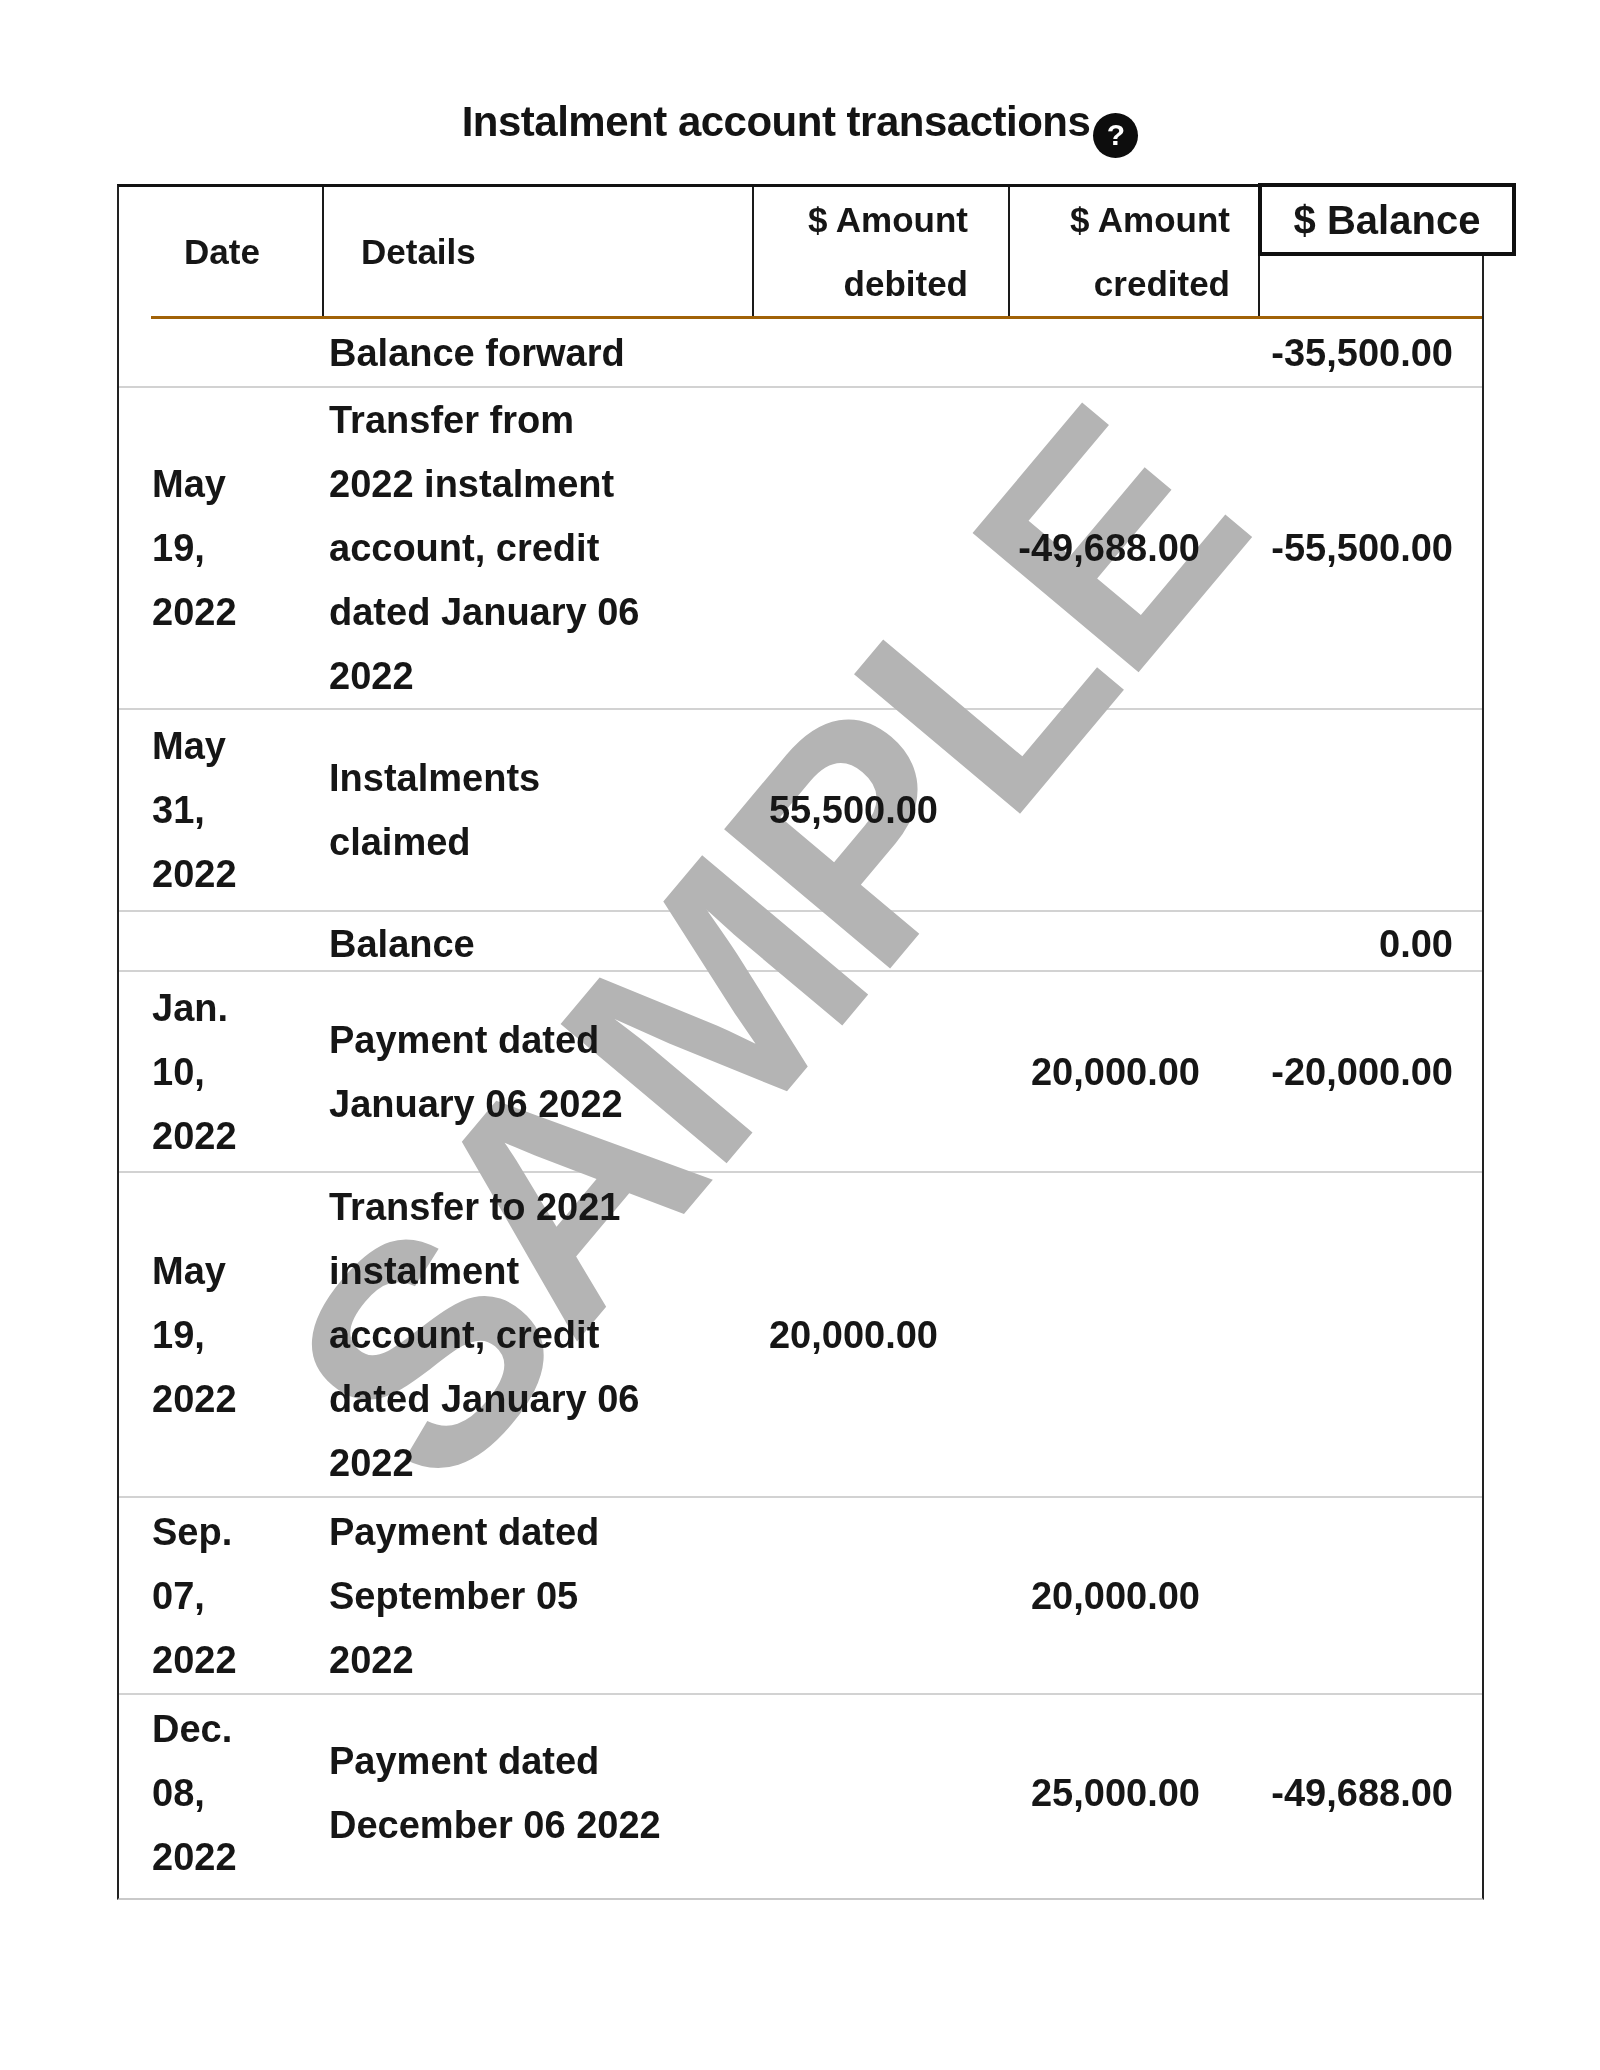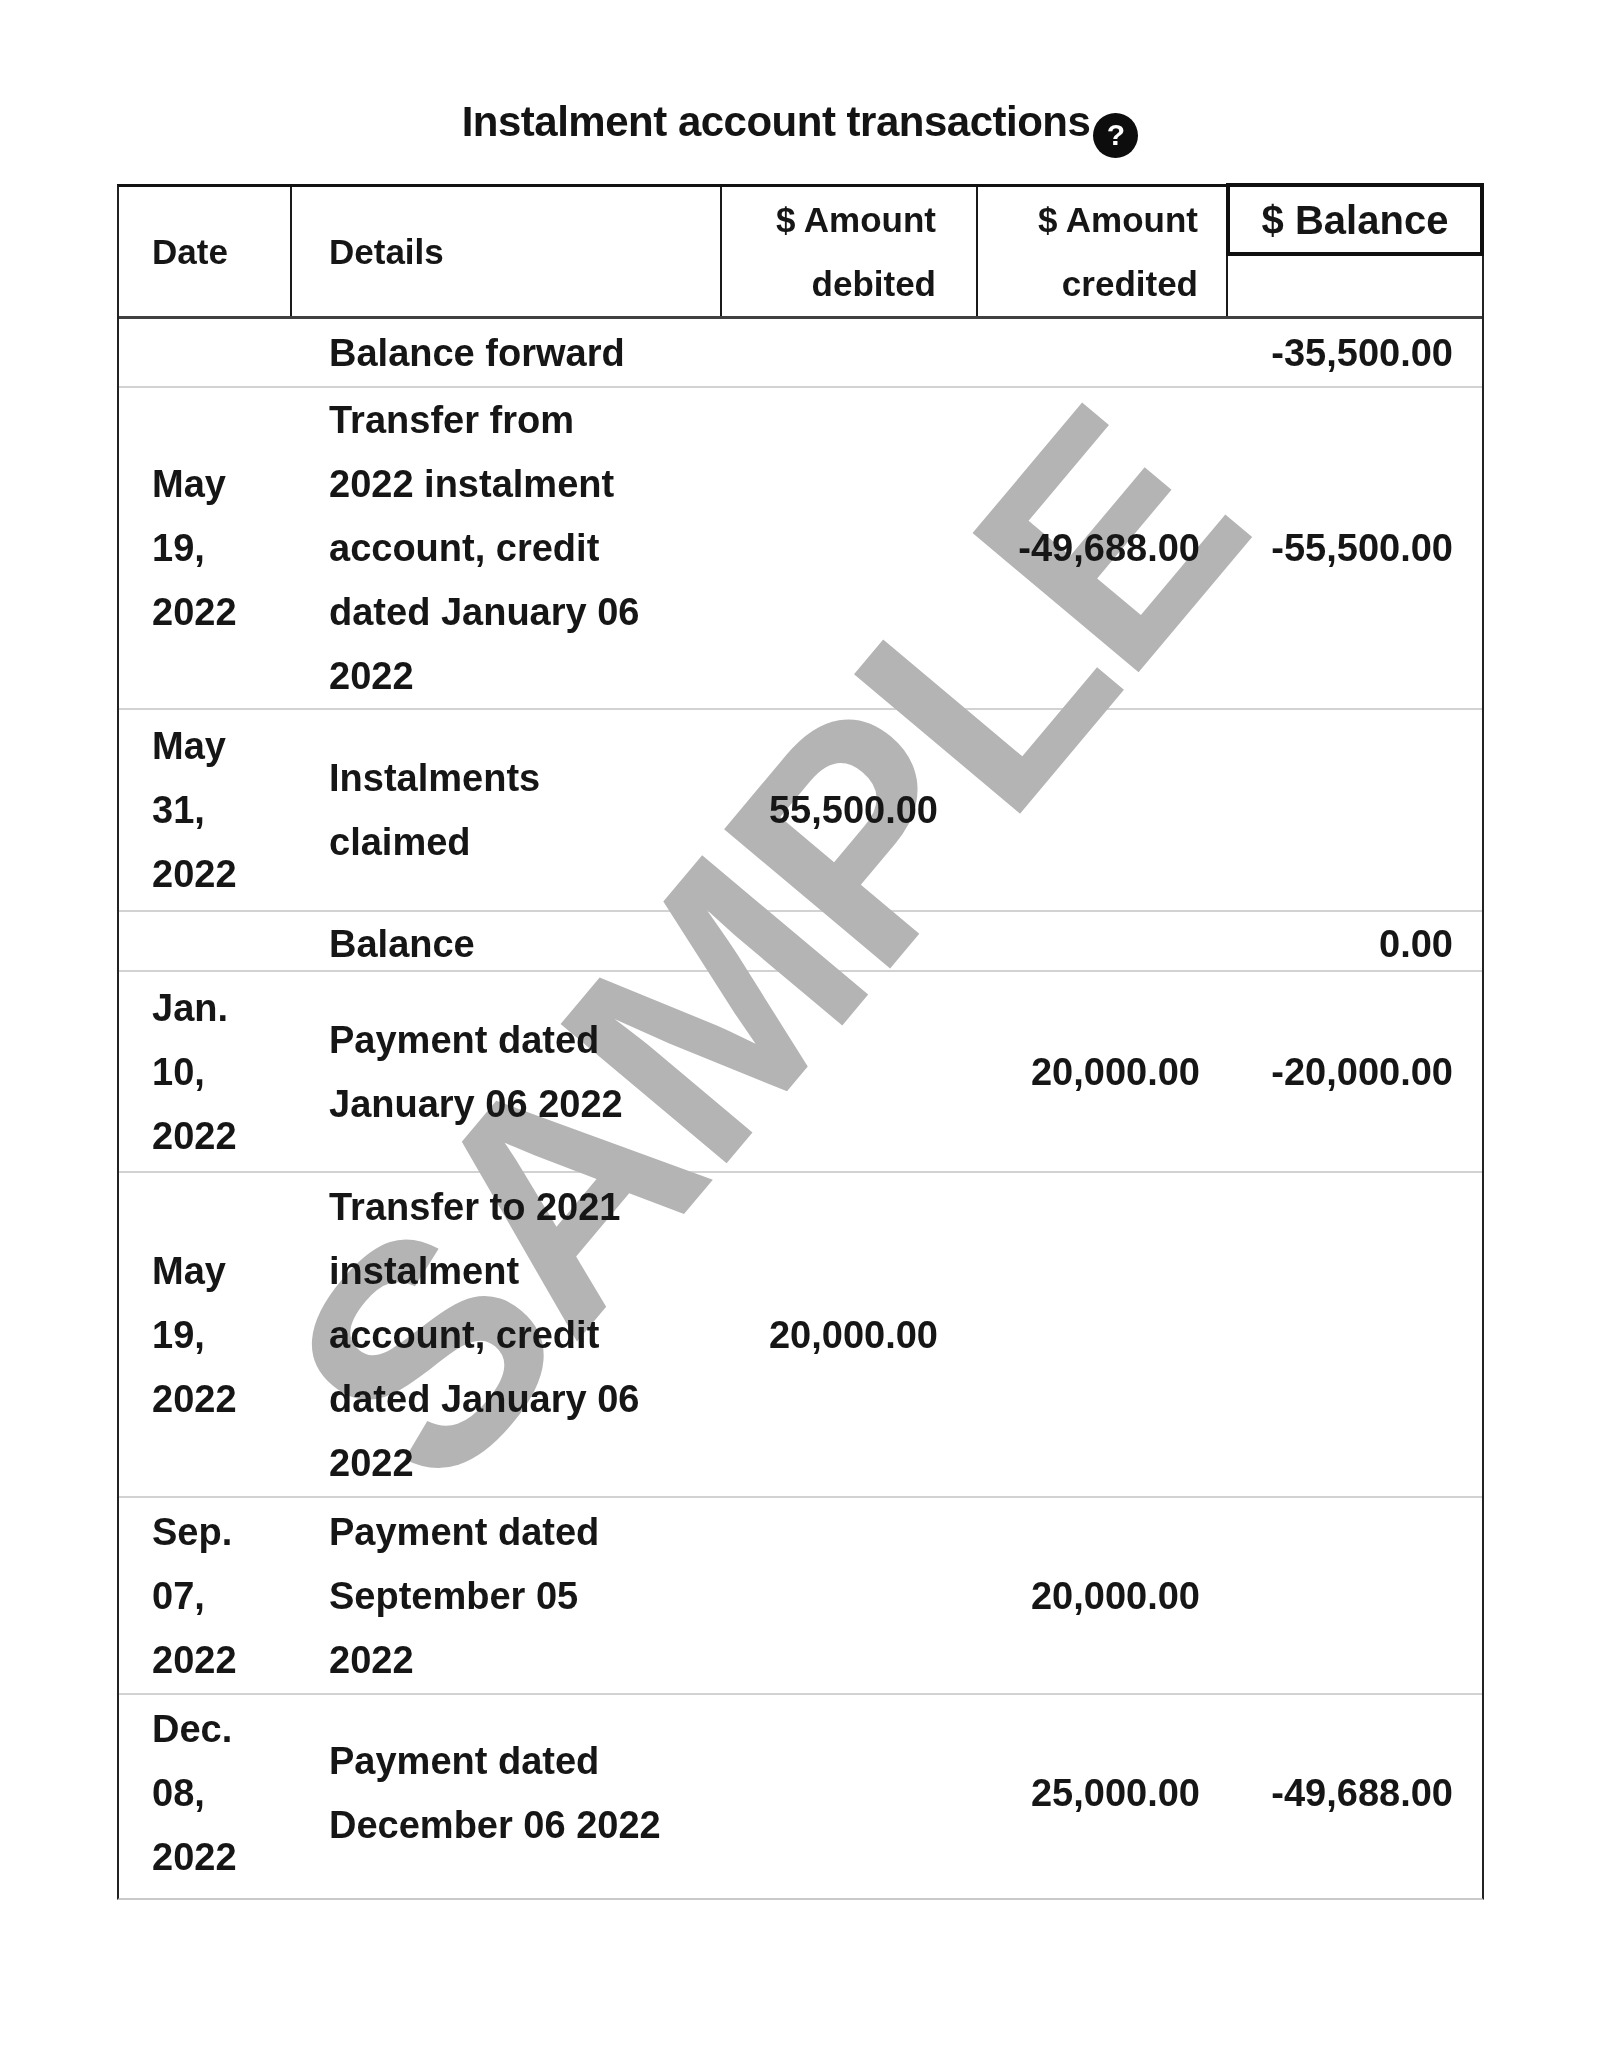--- a/index.html
+++ b/index.html
@@ -35,21 +35,21 @@
     position:absolute;left:117px;top:184px;width:1367px;
     box-sizing:border-box;background:transparent;
     border-top:3px solid #111;border-left:2px solid #222;
     border-right:2px solid #222;border-bottom:2px solid #c9c9c9;
   }
   .row{
     display:grid;grid-template-columns:173px 430px 256px 250px 254px;
     box-sizing:border-box;position:relative;
   }
   .row.sep{border-top:2px solid #d2d2d2;}
-  .hrow{height:129px;border-bottom:3px solid #404040;box-sizing:content-box;}
+  .hrow{height:129px;border-bottom:3px solid #a16207;box-sizing:content-box;margin-left:32px;}
   .rh1{height:67px;} .rh2{height:322px;} .rh3{height:202px;} .rh4{height:60px;}
   .rh5{height:201px;} .rh6{height:325px;} .rh7{height:197px;} .rh8{height:197px;}
   
   .c{
     display:flex;align-items:center;box-sizing:border-box;
     position:relative;z-index:10;
   }
   .c span{white-space:pre-line;line-height:64px;font-weight:700;}
   .c-left{justify-content:flex-start;}
   .c-right{justify-content:flex-end;text-align:right;padding-left:8px;}

